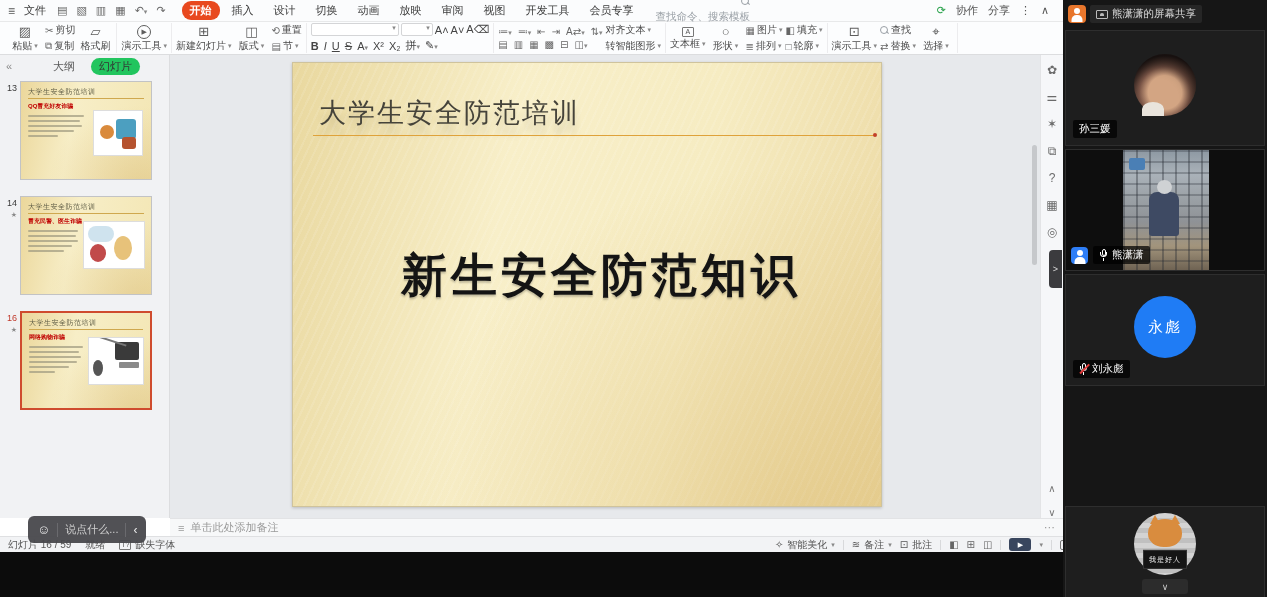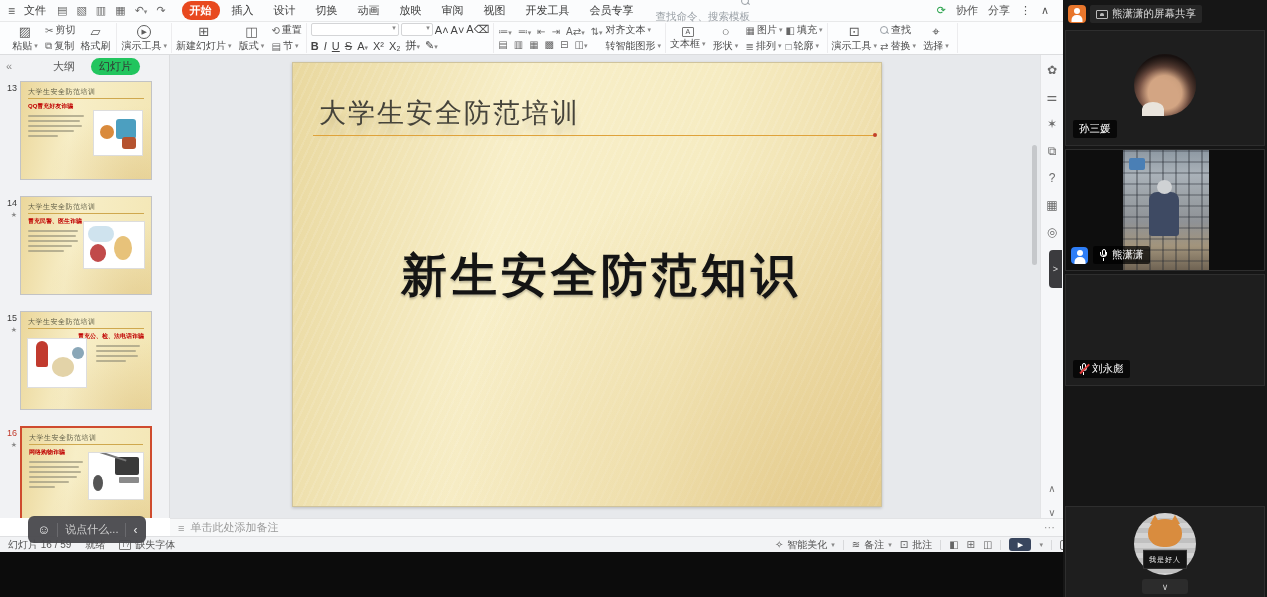--- a/index.html
+++ b/index.html
@@ -418,41 +418,20 @@
             <div class="tline" style="width:36px;"></div>
           </div>
           <div class="cartoon" style="right:6px;top:24px;width:62px;height:48px;">
             <div class="blob" style="left:4px;top:4px;width:26px;height:16px;background:#cfe3ee;border-radius:8px;"></div>
             <div class="blob" style="left:6px;top:22px;width:16px;height:18px;background:#c14a4a;"></div>
             <div class="blob" style="left:30px;top:14px;width:18px;height:24px;background:#e7c27a;"></div>
           </div>
         </div>
       </div>
 
-      <div class="titem">
-        <div class="tnumcol">
-          <span>15</span>
-          <span class="anim">★</span>
-        </div>
-        <div class="tbox">
-          <div class="ttitle">大学生安全防范培训</div>
-          <div class="tsub right">冒充公、检、法电话诈骗</div>
-          <div class="tlines" style="width:46px;margin-left:68px;">
-            <div class="tline" style="width:44px;"></div>
-              <div class="tline" style="width:40px;"></div>
-            <div class="tline" style="width:42px;"></div>
-              <div class="tline" style="width:30px;"></div>
-          </div>
-          <div class="cartoon" style="left:6px;top:26px;width:60px;height:50px;">
-            <div class="blob" style="left:8px;top:2px;width:12px;height:26px;background:#c13a2e;border-radius:6px 6px 2px 2px;"></div>
-            <div class="blob" style="left:24px;top:18px;width:22px;height:20px;background:#e3d3a8;"></div>
-            <div class="blob" style="left:44px;top:8px;width:12px;height:12px;background:#8aa7b8;"></div>
-          </div>
-        </div>
-      </div>
 
       <div class="titem selected">
         <div class="tnumcol">
           <span style="color:#c0392b;">16</span>
           <span class="anim">★</span>
         </div>
         <div class="tbox">
           <div class="ttitle">大学生安全防范培训</div>
           <div class="tsub">网络购物诈骗</div>
           <div class="tlines" style="width:56px;">
@@ -587,20 +566,21 @@
             <span class="mic-body"></span>
               <span class="mic-arc"></span>
               <span class="mic-stem"></span>
           </span>
           <span>熊潇潇</span>
         </span>
       </div>
     </div>
 
     <div class="tile" style="top:274px;height:112px;">
+      <div class="avatar av-blue">永彪</div>
       <div class="namechip">
         <span class="micwrap">
           <span class="mic-body"></span>
             <span class="mic-arc"></span>
             <span class="mic-stem"></span>
             <span class="mic-mute"></span>
         </span>
         <span>刘永彪</span>
       </div>
     </div>

